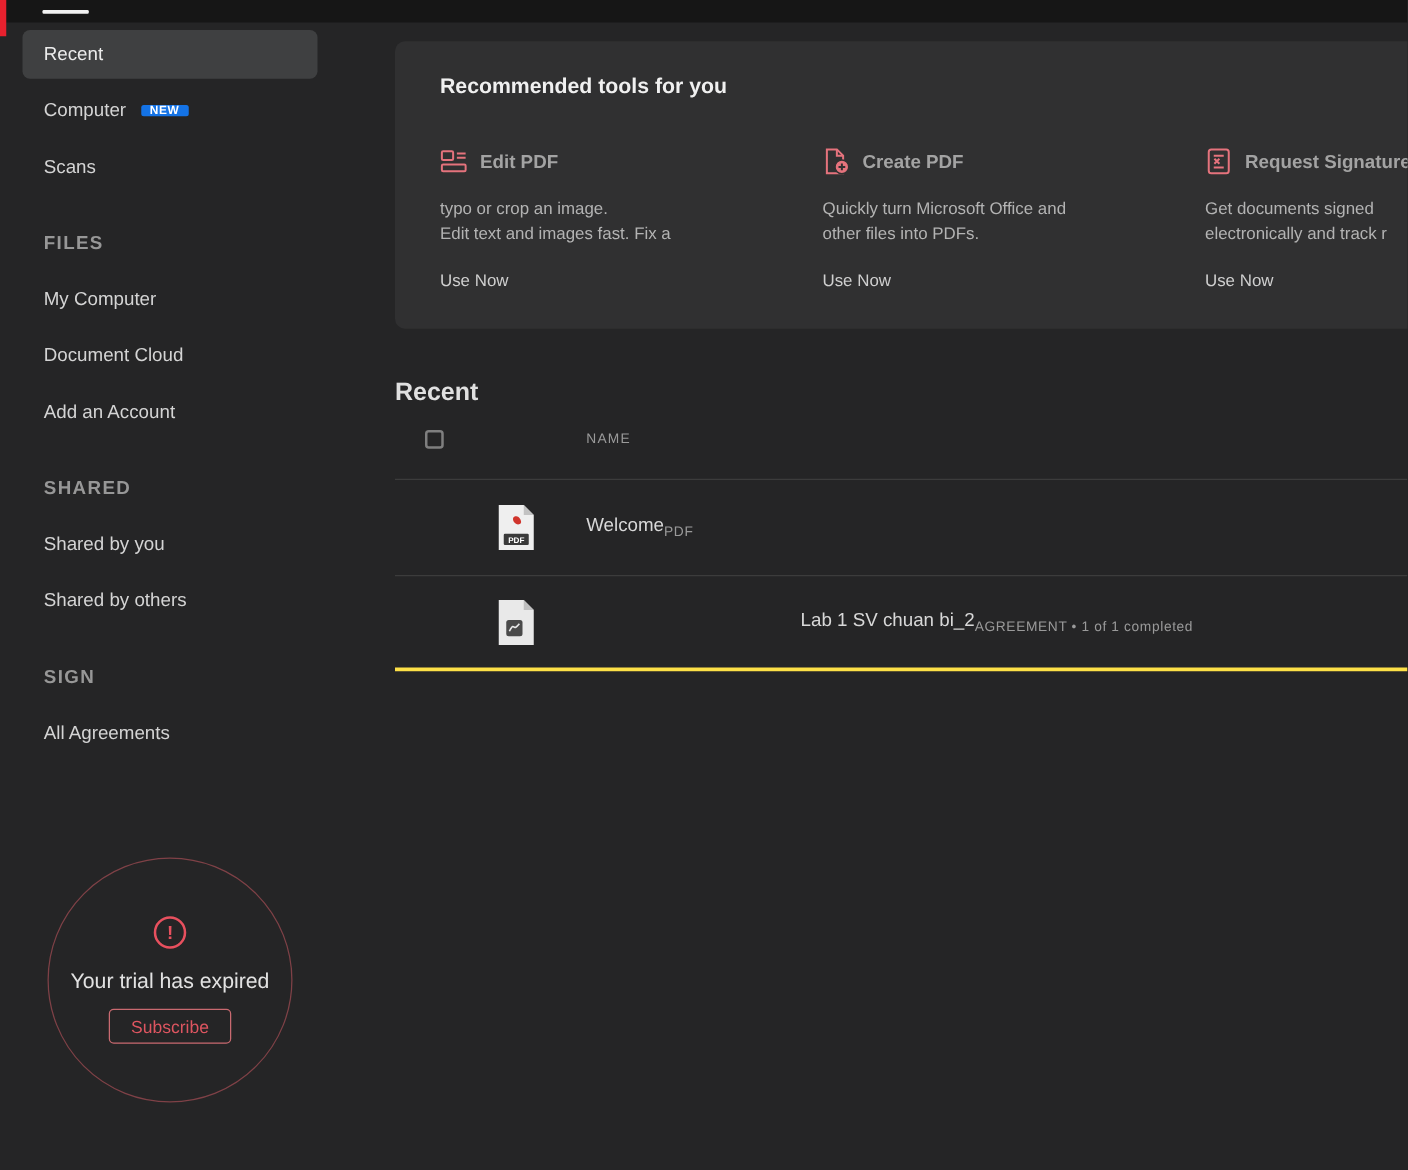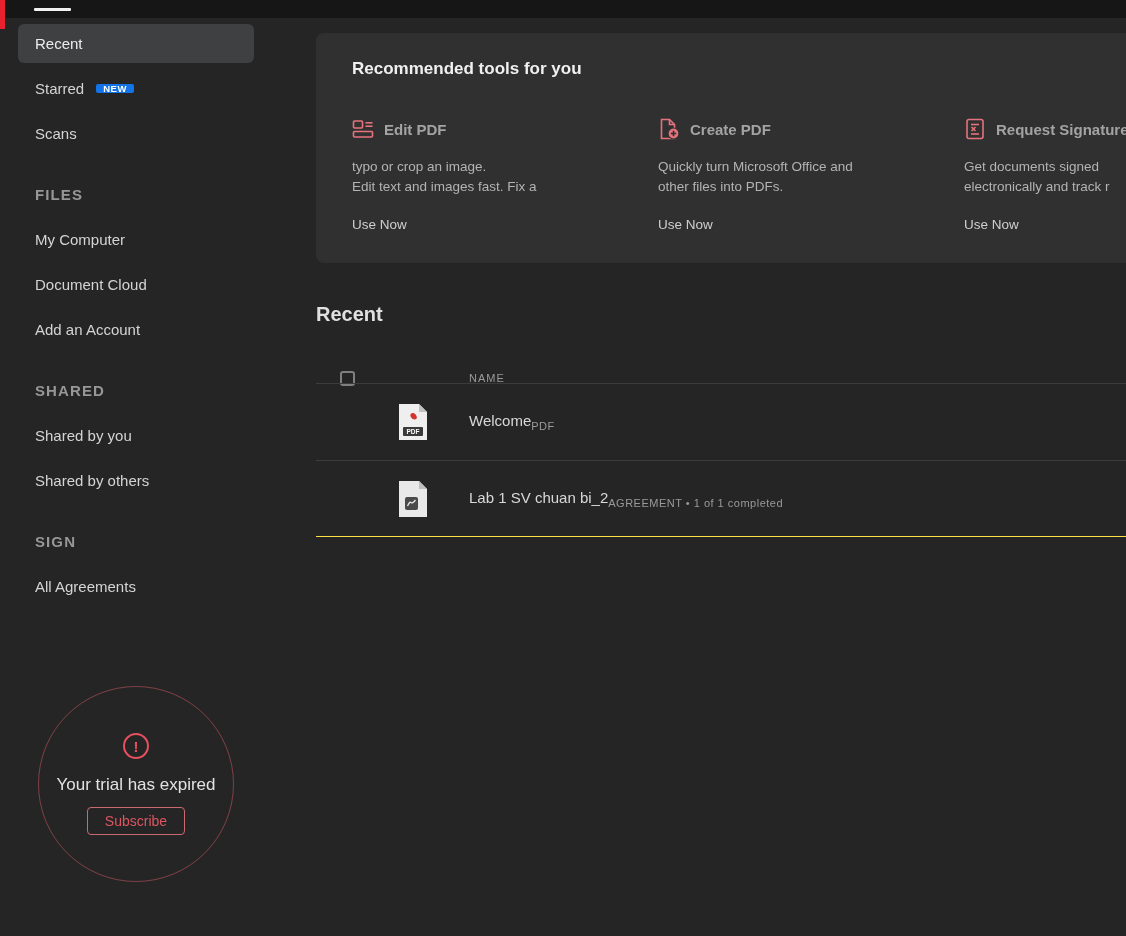--- a/index.html
+++ b/index.html
@@ -63,54 +63,54 @@
   .tools-row { display:flex; margin-top:36px; }
   .tool-col { width:306px; }
   .tool-header { display:flex; align-items:center; height:24px; white-space:nowrap; }
   .tool-header svg { flex:0 0 auto; }
   .tool-name { font-size:15px; font-weight:bold; color:#a3a3a3; margin-left:10px;text-align:center; }
   .tool-desc { margin-top:16px; width:240px; font-size:13.5px; line-height:20px; color:#b3b3b3; }
   .use-now { margin-top:20px; font-size:13.5px; color:#cfcfcf; cursor:pointer; width:60px; }
 
   
   .recent-title { position:absolute; left:316px; top:303px; font-size:20px; font-weight:bold; color:#e0e0e0; }
-  .table-header { position:absolute; left:316px; top:357px; right:0; height:46px; }
+  .table-header { position:absolute; left:316px; top:330px; right:0; height:46px; }
   .checkbox {
     position:absolute; left:24px; top:14px; width:15px; height:15px;
     border:2px solid #7f7f7f; border-radius:3px; background:transparent; cursor:pointer;
   }
   .col-name {
     position:absolute; left:153px; top:15px;
     font-size:11px; letter-spacing:1px; color:#9a9a9a; cursor:pointer;
   }
   .rows { position:absolute; left:316px; top:383px; right:0; }
   .file-row {
     position:relative; height:77px; border-top:1px solid #3c3c3c;
     display:flex; align-items:center; cursor:pointer;
   }
-  .file-row:last-child { border-bottom:1px solid #fde047; }
+  .file-row:last-child { border-bottom:3px solid #fde047;justify-content:center; }
   .row-icon { position:absolute; left:79px; width:36px; display:flex; justify-content:center; }
   .row-text { margin-left:153px; display:flex; flex-direction:row; }
   .row-title { font-size:15px; color:#d8d8d8; line-height:19px; }
   .row-subtitle { font-size:11px; color:#9a9a9a; letter-spacing:0.5px; margin-top:9px; line-height:13px; }
 </style>
 </head>
 <body>
 
 <div class="topbar">
   <div class="tab-underline"></div>
 </div>
 <div class="edge-accent"></div>
 
 <div class="sidebar">
   <div class="nav-row selected">
     <span>Recent</span>
   </div>
   <div class="nav-row">
-    <span>Starred</span>
+    <span>Computer</span>
     <span class="new-badge">NEW</span>
   </div>
   <div class="nav-row">
     <span>Scans</span>
   </div>
 
   <div class="section-row">FILES</div>
   <div class="nav-row">
     <span>My Computer</span>
   </div>

